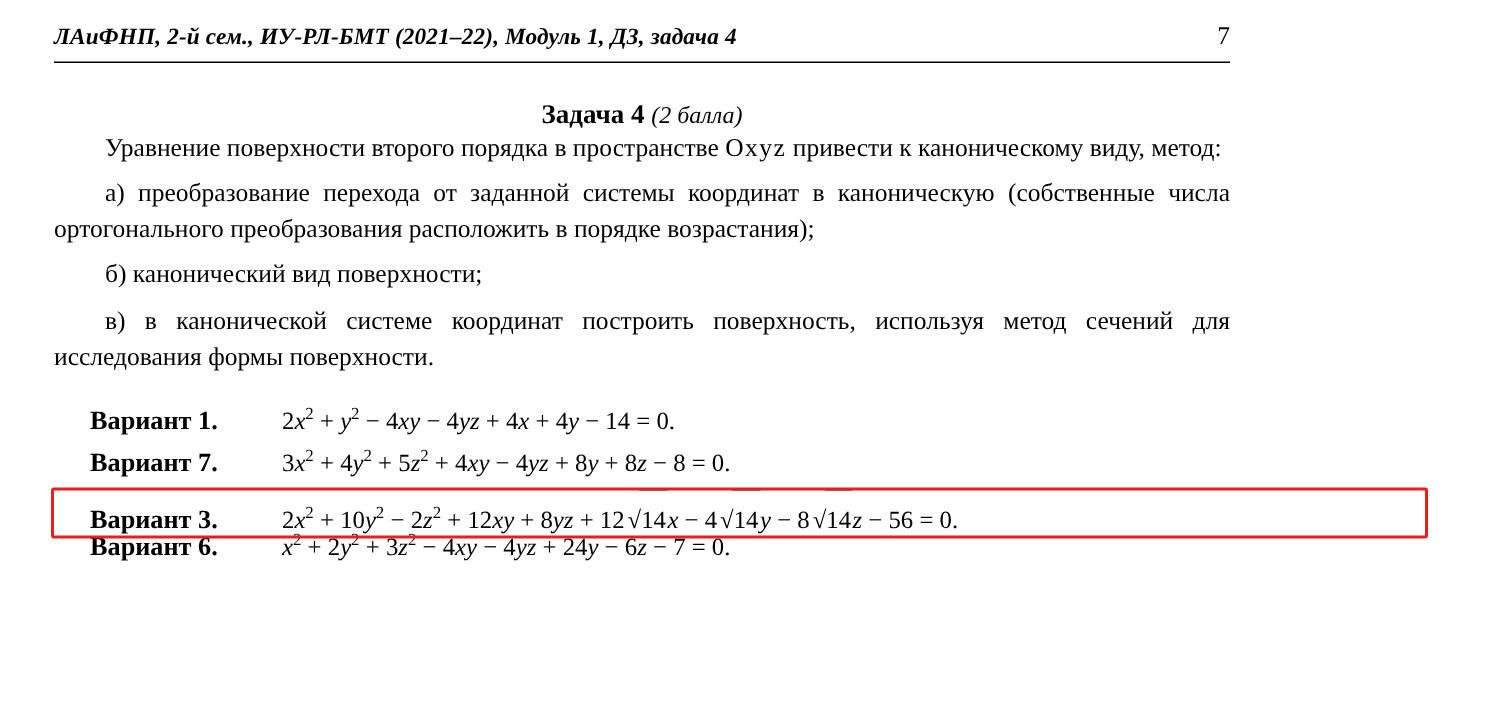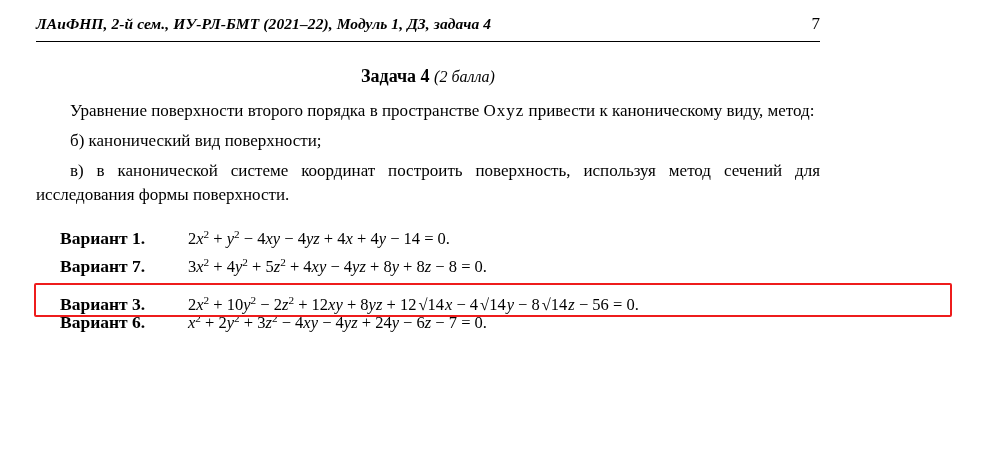--- a/index.html
+++ b/index.html
@@ -56,21 +56,20 @@
   .content {
     position: absolute;
     top: 58px;
     left: 36px;
     right: 36px;
   }
   .task-title {
     text-align: center;
     font-size: 18px;
     margin-top: 8px;
-    margin-bottom: 12px;
   }
   .task-title .bold {
     font-weight: bold;
   }
   .task-title .pts {
     font-style: italic;
     font-size: 16px;
   }
   p.para {
     margin: 0 0 6px 0;
@@ -161,20 +160,21 @@
       <span class="bold">Задача 4</span>
       <span class="pts">(2 балла)</span>
     </div>
 
     <p class="para">
       <span>Уравнение поверхности второго порядка в пространстве</span>
       <span class="mathvar">Oxyz</span>
       <span>привести к каноническому виду, метод:</span>
     </p>
 
+    <p class="para">а) преобразование перехода от заданной системы координат в каноническую (собственные числа ортогонального преобразования расположить в порядке возрастания);</p>
     <p class="para">б) канонический вид поверхности;</p>
     <p class="para">в) в канонической системе координат построить поверхность, используя метод сечений для исследования формы поверхности.</p>
 
     <div class="variants">
 
       <div class="variant-row">
         <span class="variant-label">Вариант 1.</span>
         <span class="variant-eq">
           <span class="num">2</span>x<sup class="exp">2</sup> <span class="op">+</span> y<sup class="exp">2</sup> <span class="op">−</span> <span class="num">4</span>xy <span class="op">−</span> <span class="num">4</span>yz <span class="op">+</span> <span class="num">4</span>x <span class="op">+</span> <span class="num">4</span>y <span class="op">−</span> <span class="num">14 = 0.</span>
         </span>

